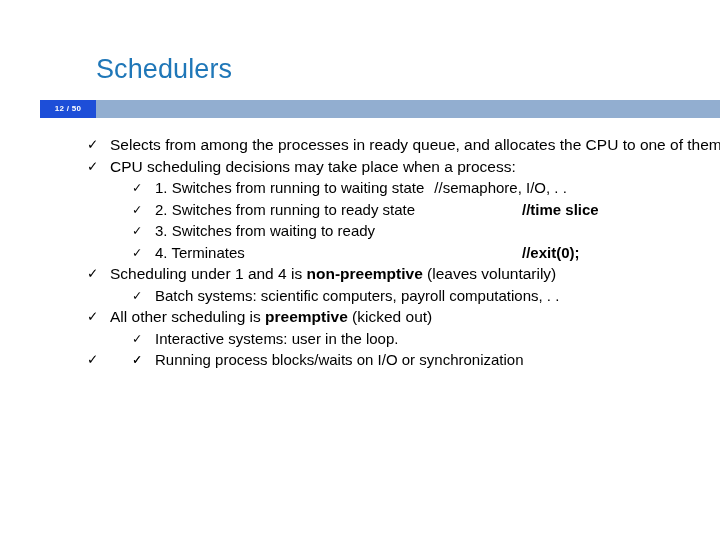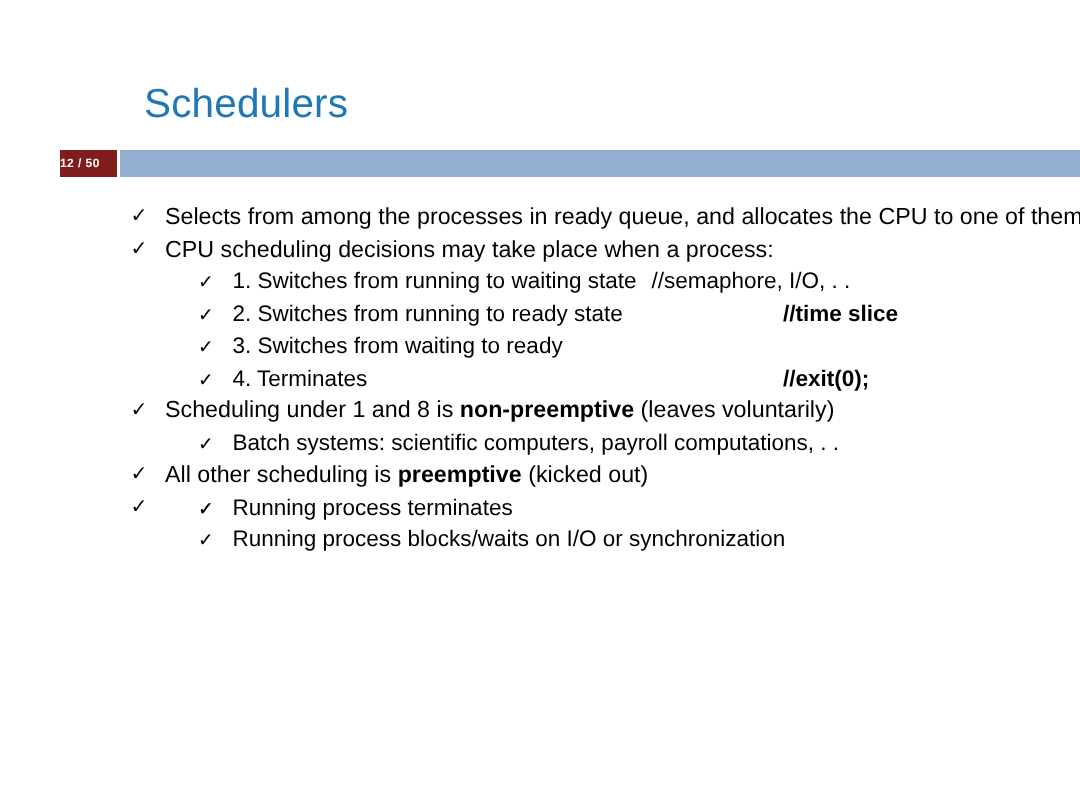--- a/index.html
+++ b/index.html
@@ -51,27 +51,28 @@
     left: 40px;
     top: 100px;
     width: 680px;
     height: 18px;
     background: #92aed0;
   }
   .page-badge {
     position: absolute;
     left: 0;
     top: 100px;
-    width: 38px;
+    width: 56px;
     height: 18px;
-    background: #7f1d1d;
+    background: #1d4ed8;
     color: #ffffff;
     font-size: 8px;
     font-weight: bold;
     line-height: 18px;
+    text-align: center;
     letter-spacing: 0.3px;
   }
 
   
   .body-area {
     position: absolute;
     left: 0;
     top: 134px;
     width: 720px;
     height: 400px;
@@ -211,44 +212,44 @@
     <div class="bullet lvl2 row">
       <span class="mark">✓</span>
       <span class="line-flex">
         <span>4. Terminates</span>
         <span class="comment-at">//exit(0);</span>
       </span>
     </div>
 
     <div class="bullet lvl1 row">
       <span class="mark">✓</span>
-      <span>Scheduling under 1 and 8 is </span><b>non-preemptive</b><span> (leaves voluntarily)</span>
+      <span>Scheduling under 1 and 4 is </span><b>non-preemptive</b><span> (leaves voluntarily)</span>
     </div>
 
     <div class="bullet lvl2 row">
       <span class="mark">✓</span>
       <span>Batch systems: scientific computers, payroll computations, . .</span>
     </div>
 
     <div class="bullet lvl1 row">
       <span class="mark">✓</span>
       <span>All other scheduling is </span><b>preemptive</b><span> (kicked out)</span>
     </div>
 
     <div class="bullet lvl2 row">
       <span class="mark">✓</span>
-    </div>
-
-    <div class="bullet lvl1 row">
-      <span class="mark">✓</span>
-    </div>
-
-    <div class="bullet lvl2 row">
-      <span class="mark">✓</span>
-      <span>Running process terminates</span>
+      <span>Interactive systems: user in the loop.</span>
+    </div>
+
+    <div class="bullet lvl1 row">
+      <span class="mark">✓</span>
+    </div>
+
+    <div class="bullet lvl2 row">
+      <span class="mark">✓</span>
     </div>
 
     <div class="bullet lvl2 row">
       <span class="mark">✓</span>
       <span>Running process blocks/waits on I/O or synchronization</span>
     </div>
 
   </div>
 </div>
 

